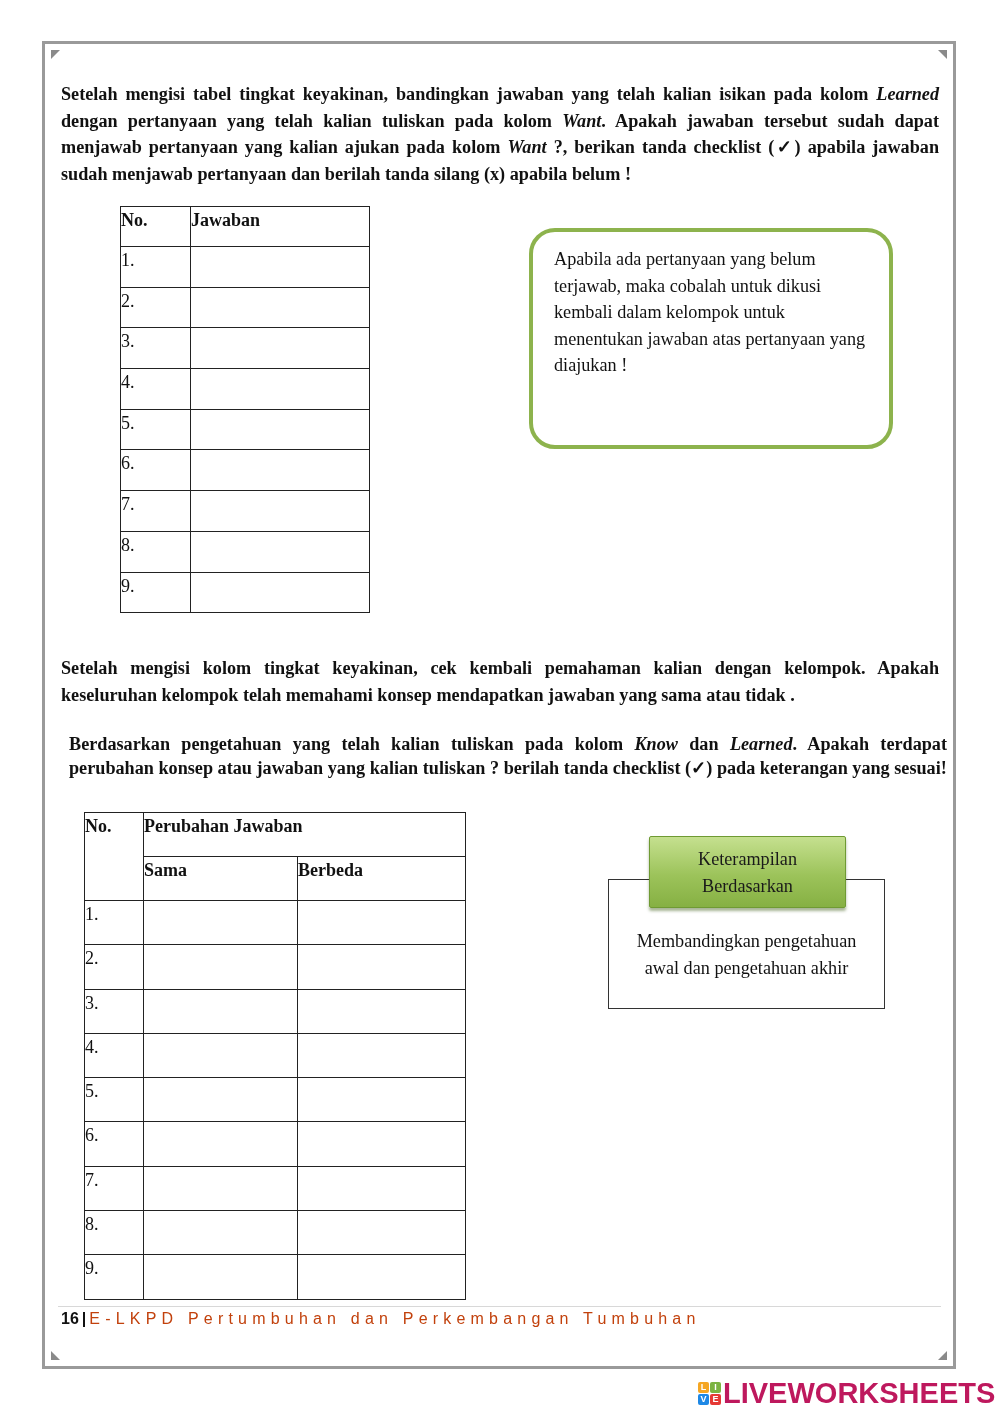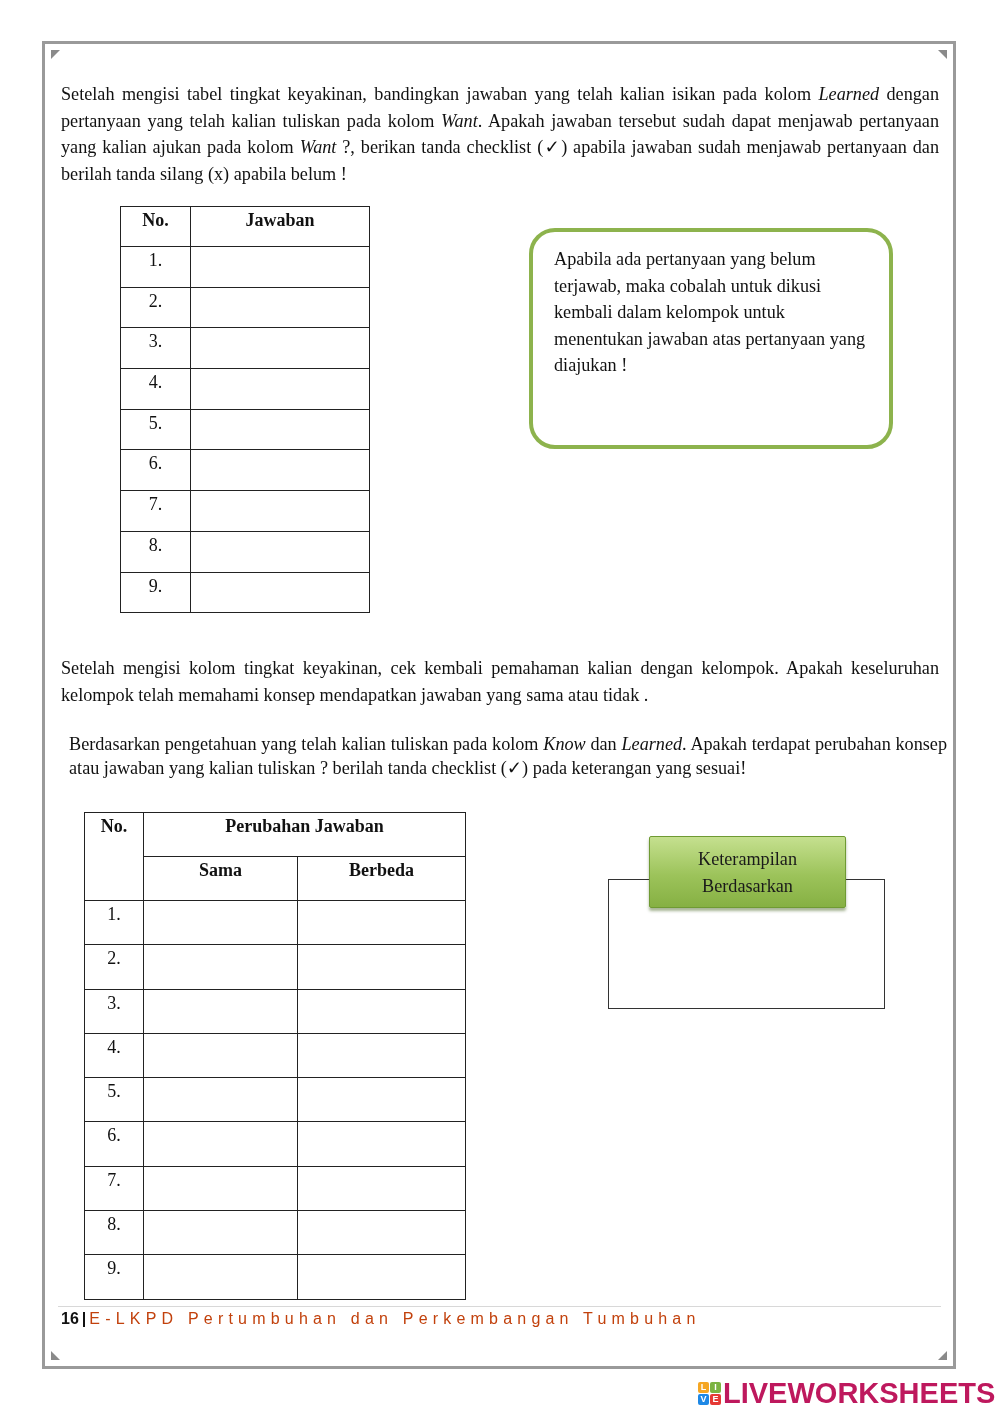--- a/index.html
+++ b/index.html
@@ -5,28 +5,28 @@
   html, body { margin:0; padding:0; background:#ffffff; }
   body { width:1000px; height:1413px; position:relative; overflow:hidden; font-family:"Liberation Serif", serif; color:#111; }
 
   .page-frame { position:absolute; left:42px; top:41px; width:914px; height:1328px; border:3px solid #9a9a9a; box-sizing:border-box; }
   .corner { position:absolute; width:0; height:0; }
   .corner.tl { left:6px; top:6px; border-top:9px solid #8a8a8a; border-right:9px solid transparent; }
   .corner.tr { right:6px; top:6px; border-top:9px solid #8a8a8a; border-left:9px solid transparent; }
   .corner.bl { left:6px; bottom:6px; border-bottom:9px solid #8a8a8a; border-right:9px solid transparent; }
   .corner.br { right:6px; bottom:6px; border-bottom:9px solid #8a8a8a; border-left:9px solid transparent; }
 
-  .para { position:absolute; left:61px; width:878px; font-size:18.2px; line-height:26.5px; text-align:justify; }
+  .para { position:absolute; left:61px; width:878px; font-size:18.2px; line-height:26.5px; text-align:justify;font-weight:bold; }
   .para i { font-style:italic; }
   #p1 { top:81px; }
   #p2 { top:655px; }
   #p3 { top:725px; line-height:23.5px; }
 
   table { border-collapse:collapse; position:absolute; }
-  td, th { border:1.4px solid #222; padding:0; font-size:18px; vertical-align:top; text-align:center; }
+  td, th { border:1.4px solid #222; padding:0; font-size:18px; vertical-align:top; text-align:left; }
   th { font-weight:bold; }
 
   #table1 { left:120px; top:206px; width:250px; }
   #table1 th { height:40px; padding-top:3px; box-sizing:border-box; }
   #table1 td { height:40.7px; padding-top:3px; box-sizing:border-box; }
   #table1 .c-no { width:70px; }
 
   #table2 { left:84px; top:812px; width:382px; }
   #table2 th { height:44px; padding-top:3px; box-sizing:border-box; }
   #table2 td { height:44.3px; padding-top:3px; box-sizing:border-box; }
@@ -168,20 +168,22 @@
   <tr>
         <td>9.</td>
         <td></td>
         <td></td>
       </tr>
 </tbody>
   </table>
 
 <div class="skill-box">
   <div class="skill-body">
+    <div>Membandingkan pengetahuan</div>
+    <div>awal dan pengetahuan akhir</div>
   </div>
 </div>
 <div class="skill-tab">
   <div>Keterampilan</div>
   <div>Berdasarkan</div>
 </div>
 
 <div class="footer-rule"></div>
 <div class="footer">
   <span class="pg">16</span><span class="bar">|</span><span class="title">E-LKPD Pertumbuhan dan Perkembangan Tumbuhan</span>

